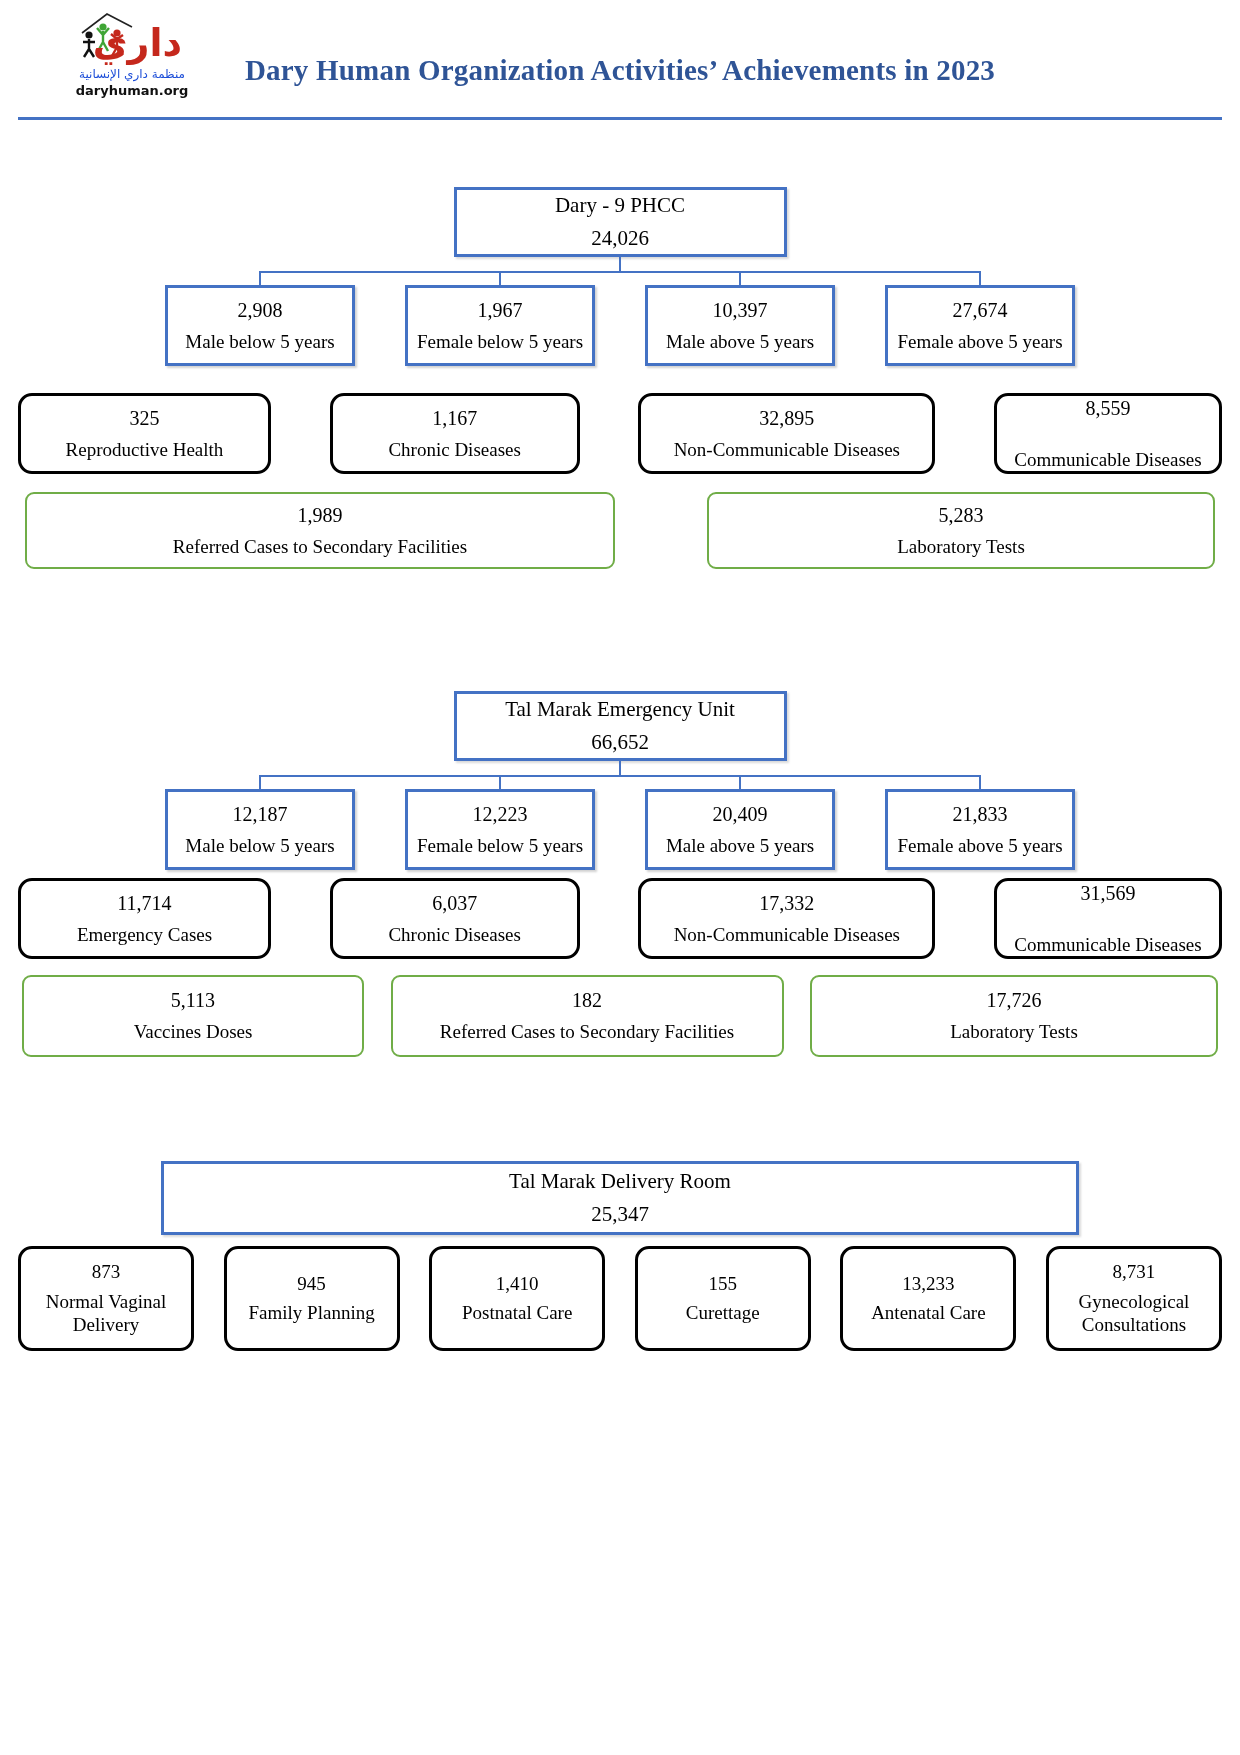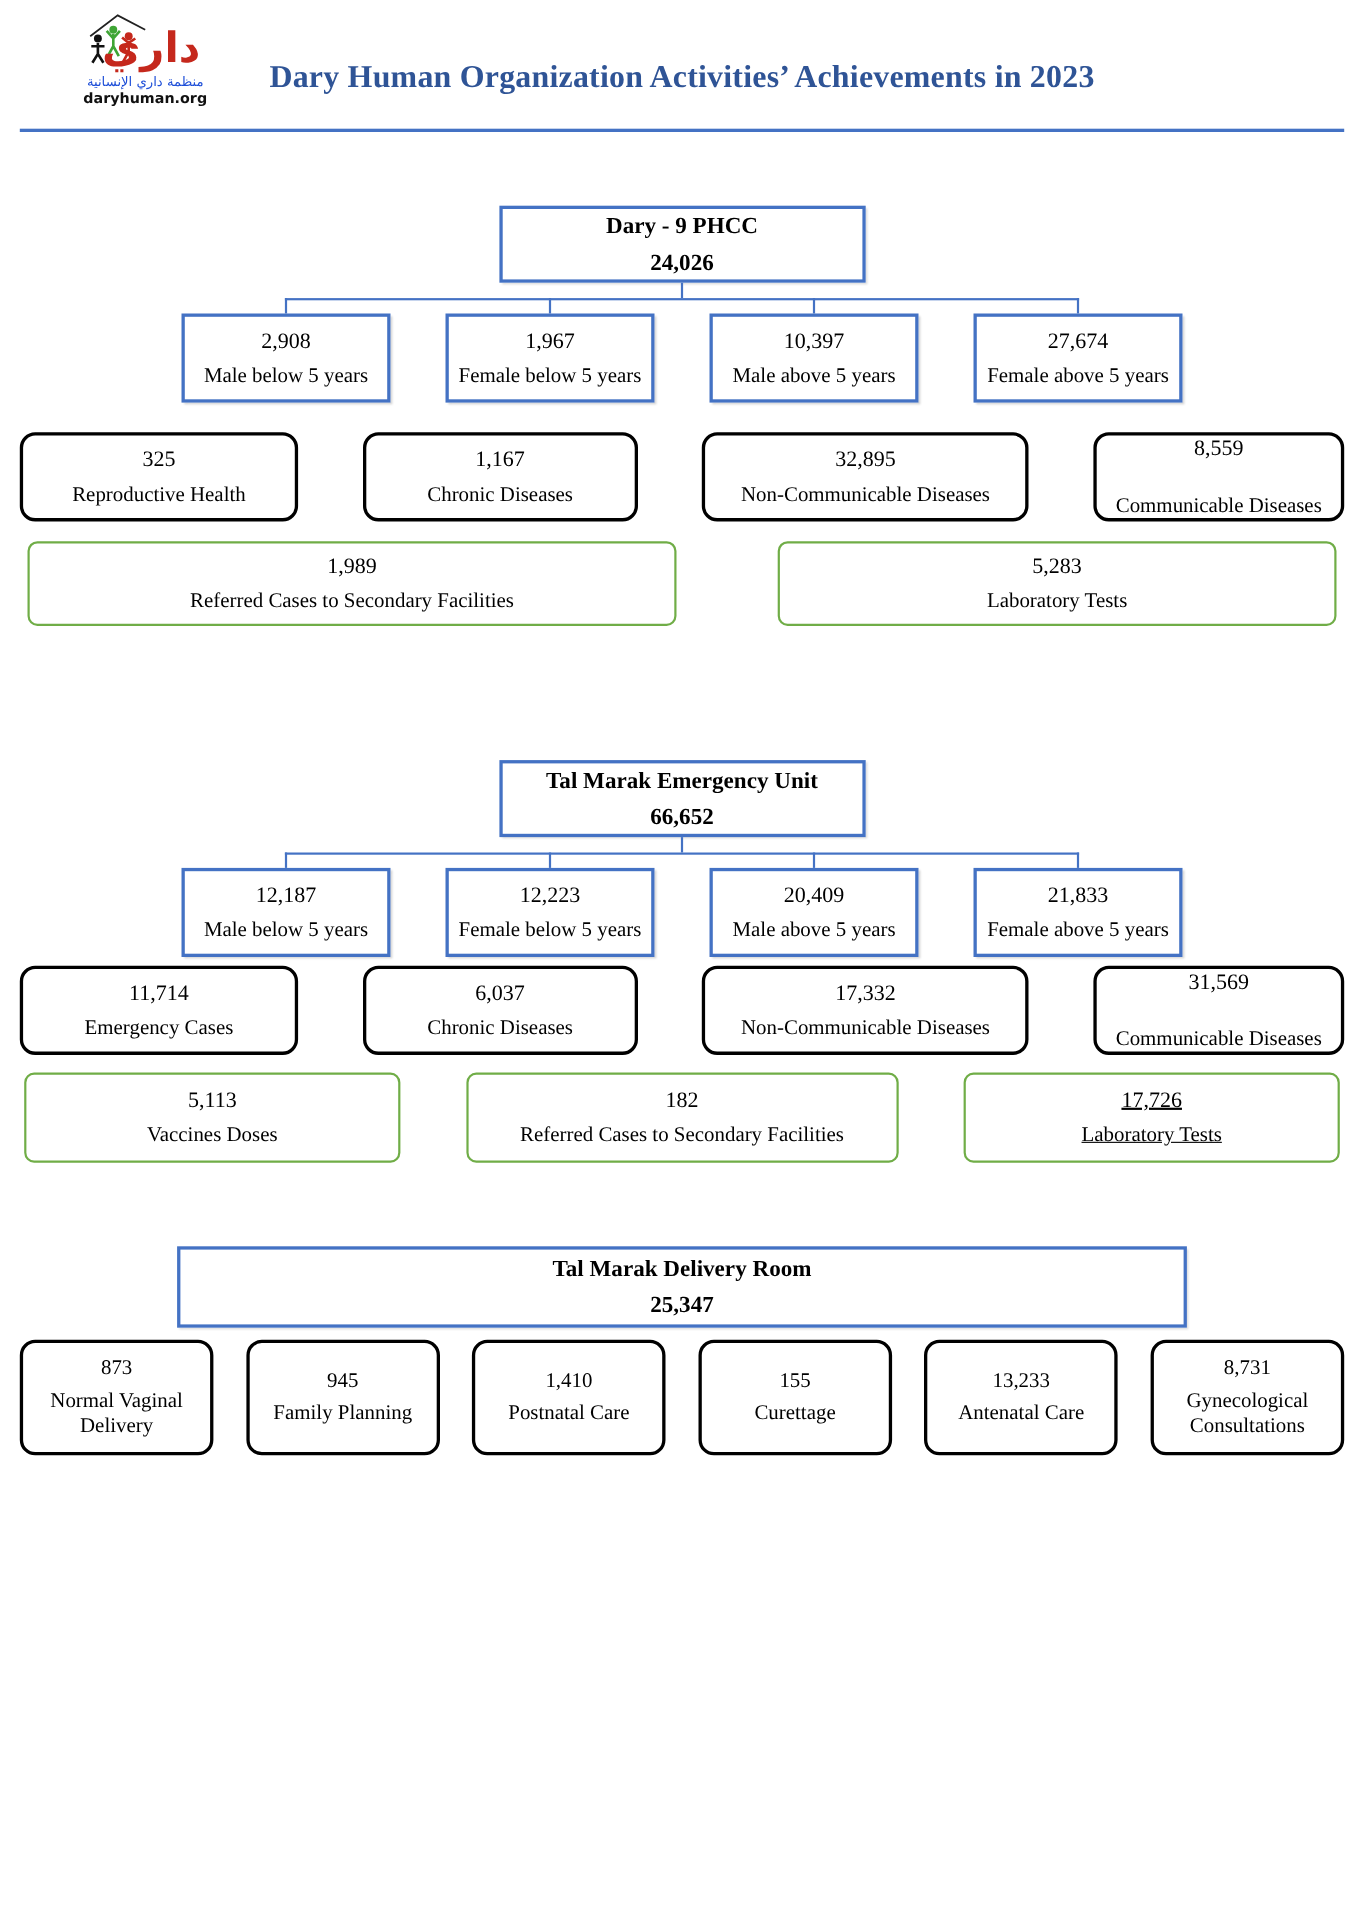--- a/index.html
+++ b/index.html
@@ -30,29 +30,29 @@
   .box .lbl { font-size:19px; line-height:1.3; }
   .blue  { border:3px solid #4472C4; box-shadow:2px 2px 2px rgba(0,0,0,0.18); }
   .black { border:3px solid #000; border-radius:14px; }
   .green { border:2px solid #70AD47; border-radius:9px; }
 
   
   .unit-header {
     box-sizing:border-box; margin:0 auto; text-align:center;
     border:3px solid #4472C4; box-shadow:2px 2px 2px rgba(0,0,0,0.15);
     display:flex; flex-direction:column; justify-content:center;
-    font-weight:bold; font-size:21px; line-height:1.3;
+    font-weight:normal; font-size:21px; line-height:1.3;
   }
   .uh-small { width:333px; height:70px; }
   .uh-wide  { width:918px; height:74px; }
   .unit-title { margin-bottom:6px; }
 
   .unit-1 { margin-top:67px; }
   .unit-2 { margin-top:122px; }
-  .unit-3 { margin-top:76px; }
+  .unit-3 { margin-top:104px; }
 
   
   .connector { position:relative; width:910px; height:28px; margin:0 auto; }
   .connector i { display:block; position:absolute; }
   .c-stem { left:454px; top:0; height:14px; border-left:2px solid #4472C4; }
   .c-rail { left:94px; right:94px; top:14px; border-top:2px solid #4472C4; }
   .c-drop { top:14px; height:14px; border-left:2px solid #4472C4; }
   .d1 { left:94px; } .d2 { left:334px; } .d3 { left:574px; } .d4 { left:814px; }
 
   
@@ -63,21 +63,21 @@
   .svc-row .box { height:81px; }
   .unit-2 .svc-row { margin-top:8px; }
   .sw1 { width:253px; } .sw2 { width:250px; } .sw3 { width:297px; } .sw4 { width:228px;gap:20px; }
 
   .out-row { display:flex; justify-content:space-between; }
   .out-row-1 { margin:18px 25px 0;align-items:flex-end; }
   .out-row-1 .box { height:77px; }
   .gw1 { width:590px; } .gw2 { width:508px; }
   .out-row-2 { margin:16px 22px 0; }
   .out-row-2 .box { height:82px; }
-  .gw3 { width:342px; } .gw4 { width:393px; } .gw5 { width:342px;text-decoration:underline; }
+  .gw3 { width:342px; } .gw4 { width:393px; } .gw5 { width:408px; }
 
   .final-row { margin:11px 18px 0; display:flex; justify-content:space-between; }
   .final-row .box { width:176px; height:105px; padding:0 6px; }
   .final-row .box .num { font-size:19px; margin-bottom:5px; }
   .final-row .box .lbl { font-size:19px; line-height:1.25; }
 </style>
 </head>
 <body>
 
 <div class="page-header">

